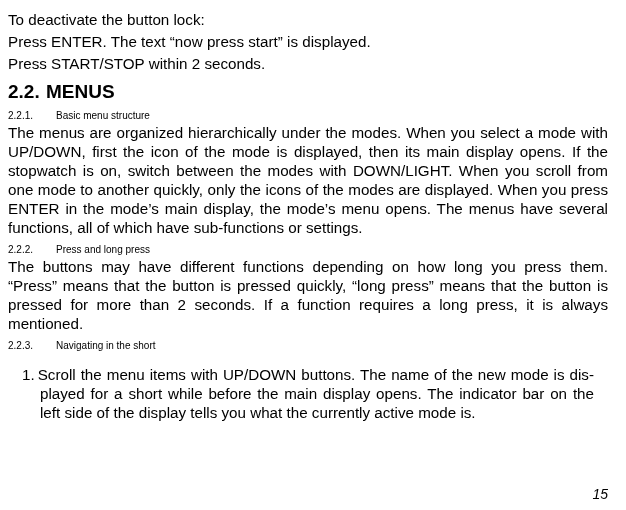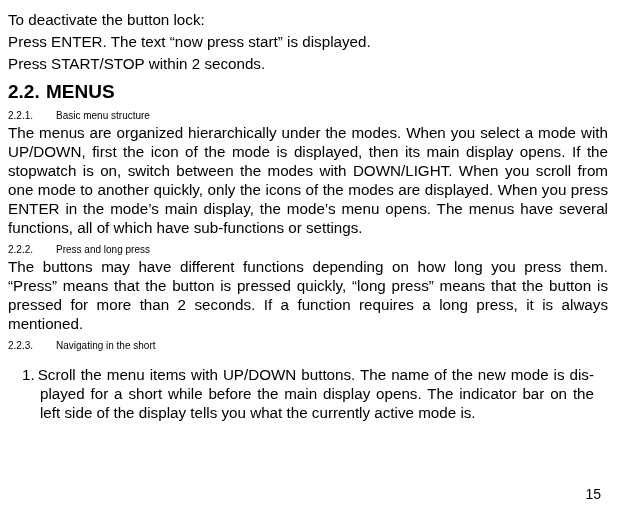--- a/index.html
+++ b/index.html
@@ -52,23 +52,24 @@
   .list-item {
     font-size: 15.2px;
     line-height: 1.25;
     text-align: justify;
     padding-left: 18px;
     text-indent: -18px;
     margin: 0 0 2px 0;
   }
   .page-num {
     position: absolute;
-    right: 25px;
+    right: 18px;
     bottom: 8px;
     font-size: 14px;
+    font-style: italic;
   }
 </style>
 </head>
 <body>
 
 <div class="page">
 
   <p class="para para-left">To deactivate the button lock:</p>
   <p class="para para-left">Press ENTER. The text “now press start” is displayed.</p>
   <p class="para para-left">Press START/STOP within 2 seconds.</p>

